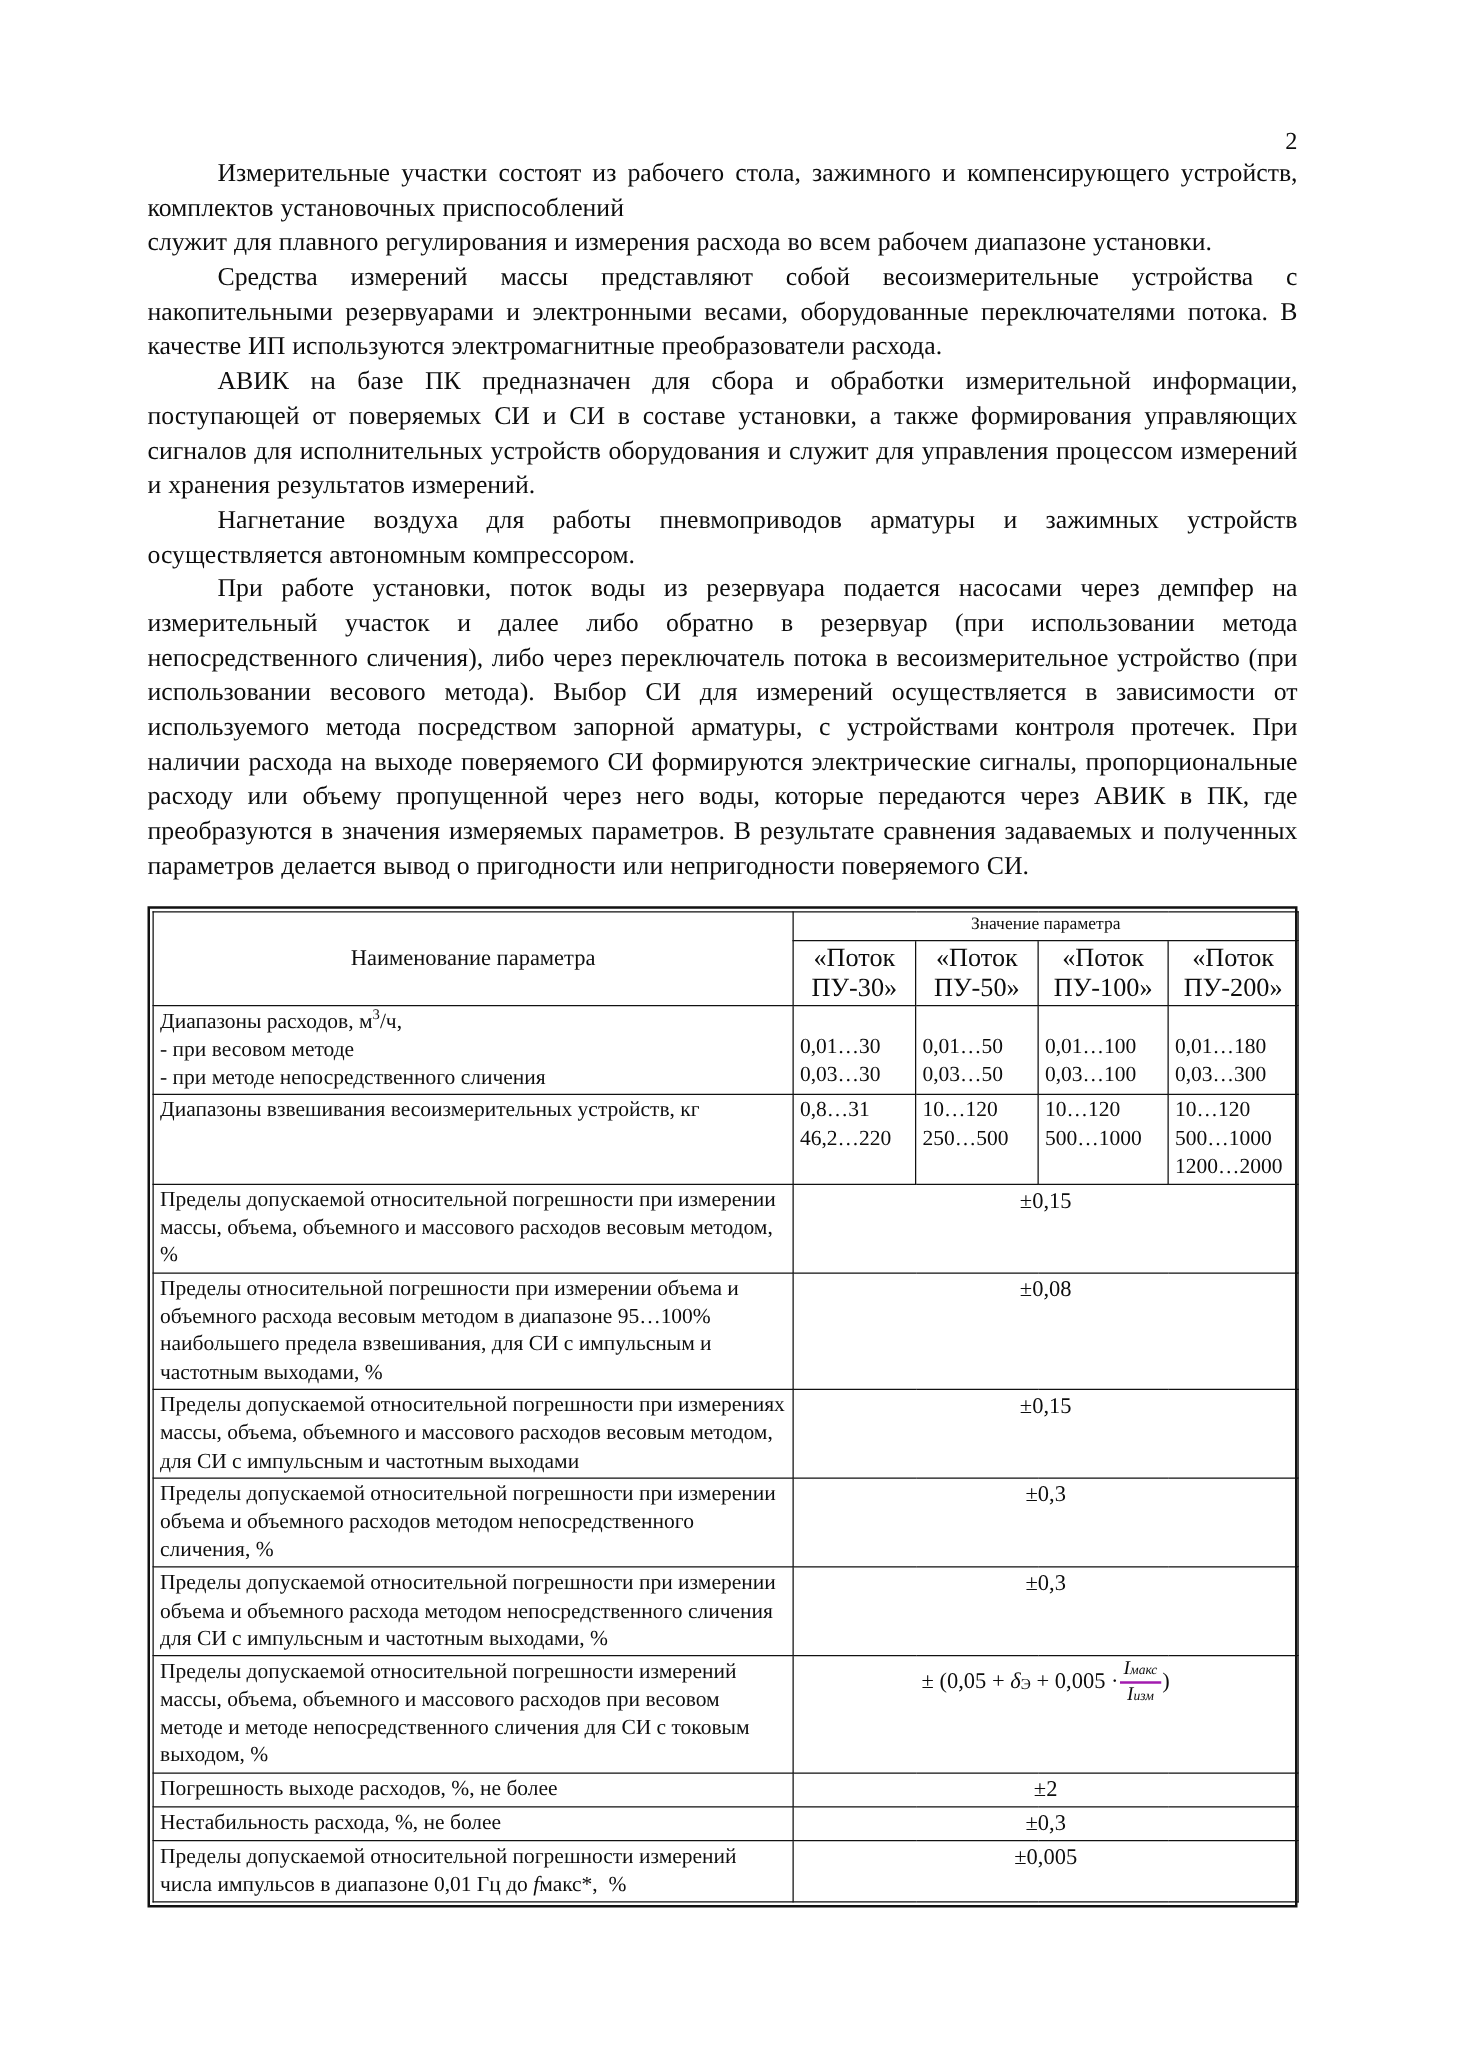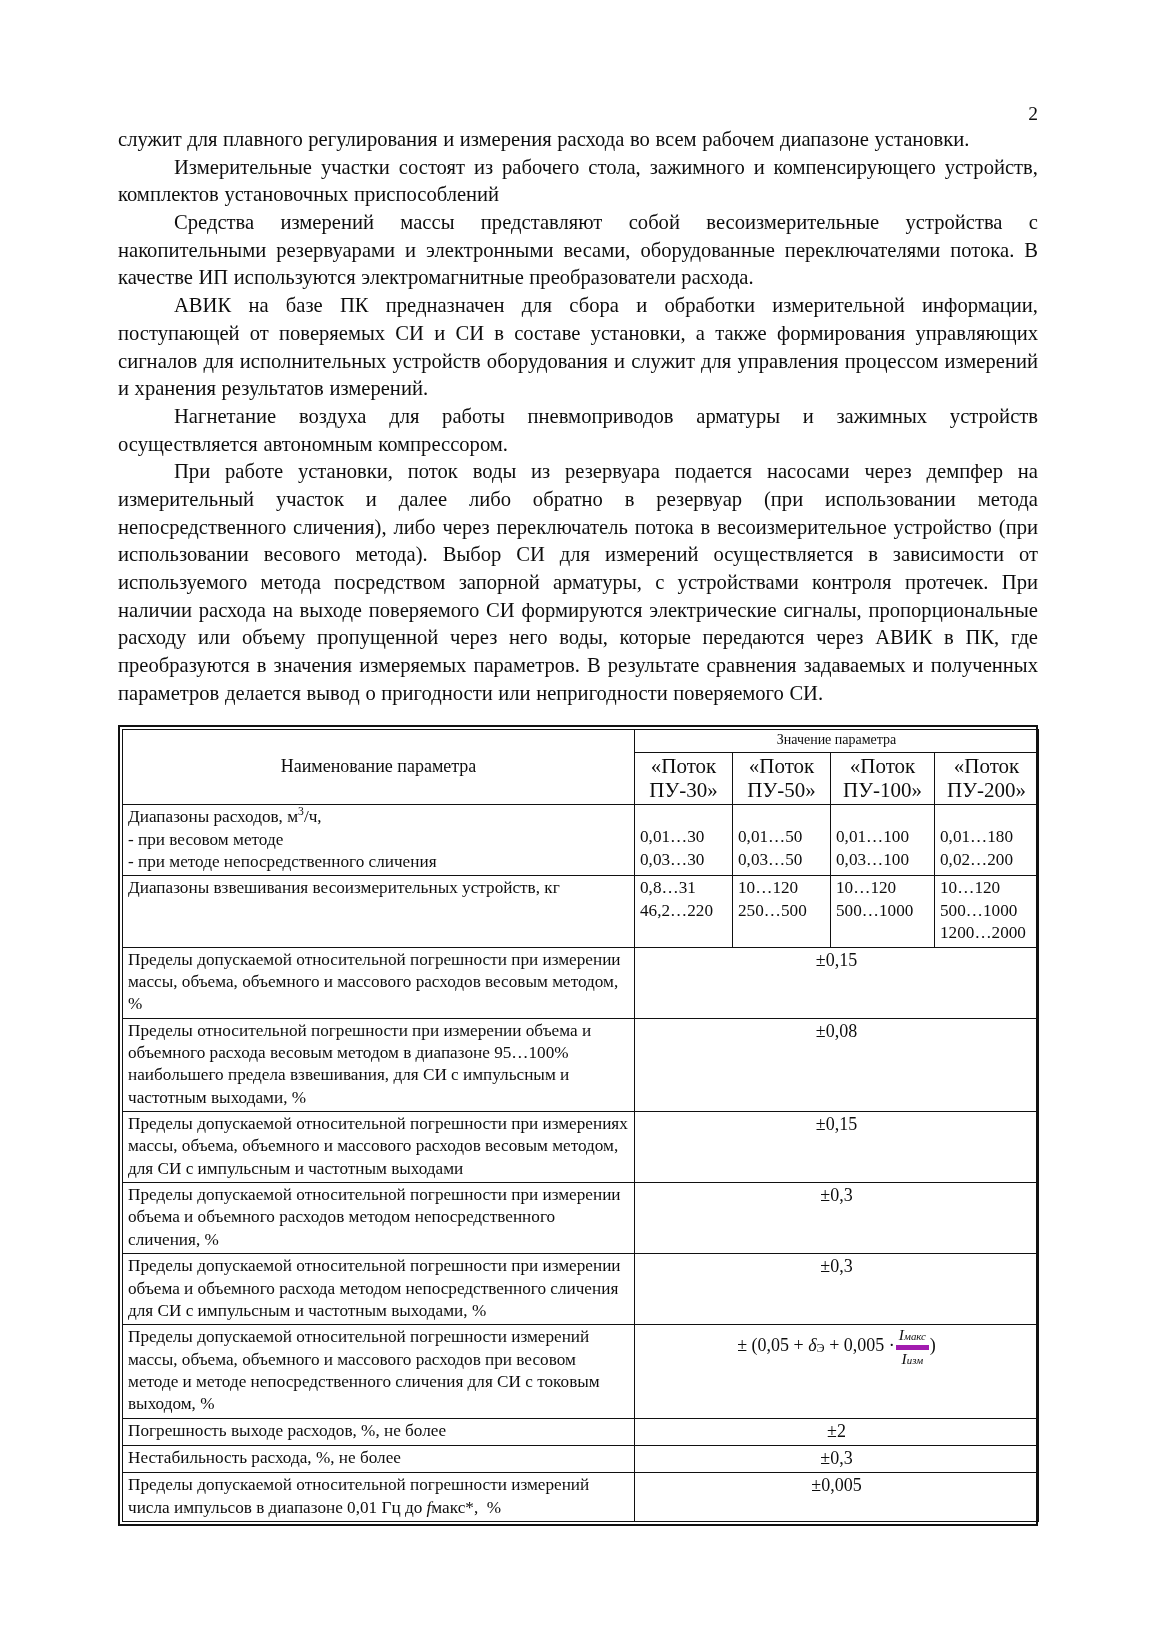--- a/index.html
+++ b/index.html
@@ -117,43 +117,43 @@
     align-items: center;
     vertical-align: middle;
     margin: 0 1px;
     position: relative;
     top: 1px;
   }
   .formula .frac .num {
     font-style: italic;
     font-size: 15.5px;
     padding: 0 3px 1px 3px;
-    border-bottom: 5px solid #a21caf;
+    border-bottom: 2px solid #a21caf;
     line-height: 1.05;
     text-align: center;
   }
   .formula .frac .den {
     font-style: italic;
     font-size: 15.5px;
     padding: 1px 3px 0 3px;
     line-height: 1.05;
   }
   .sub-up { font-size: 0.66em; vertical-align: baseline; position: relative; top: 3px; }
 </style>
 </head>
 <body>
 
 <div class="page">
   <div class="content">
 
     <div class="page-number">2</div>
 
     <div class="body-text">
+      <p class="para indent">Измерительные участки состоят из рабочего стола, зажимного и компенсирующего устройств, комплектов установочных приспособлений</p>
       <p class="para">служит для плавного регулирования и измерения расхода во всем рабочем диапазоне установки.</p>
-      <p class="para indent">Измерительные участки состоят из рабочего стола, зажимного и компенсирующего устройств, комплектов установочных приспособлений</p>
       <p class="para indent">Средства измерений массы представляют собой весоизмерительные устройства с накопительными резервуарами и электронными весами, оборудованные переключателями потока. В качестве ИП используются электромагнитные преобразователи расхода.</p>
       <p class="para indent">АВИК на базе ПК предназначен для сбора и обработки измерительной информации, поступающей от поверяемых СИ и СИ в составе установки, а также формирования управляющих сигналов для исполнительных устройств оборудования и служит для управления процессом измерений и хранения результатов измерений.</p>
       <p class="para indent">Нагнетание воздуха для работы пневмоприводов арматуры и зажимных устройств осуществляется автономным компрессором.</p>
       <p class="para indent">При работе установки, поток воды из резервуара подается насосами через демпфер на измерительный участок и далее либо обратно в резервуар (при использовании метода непосредственного сличения), либо через переключатель потока в весоизмерительное устройство (при использовании весового метода). Выбор СИ для измерений осуществляется в зависимости от используемого метода посредством запорной арматуры, с устройствами контроля протечек. При наличии расхода на выходе поверяемого СИ формируются электрические сигналы, пропорциональные расходу или объему пропущенной через него воды, которые передаются через АВИК в ПК, где преобразуются в значения измеряемых параметров.  В результате сравнения задаваемых и полученных параметров делается вывод о пригодности или непригодности поверяемого СИ.</p>
     </div>
 
 
     <div class="spec-table-wrap">
       <table class="spec">
         <colgroup>
@@ -183,21 +183,21 @@
 
           <tr>
             <td class="param">
               <div>Диапазоны расходов, м<span class="sup">3</span>/ч,</div>
               <div>- при весовом методе</div>
               <div>- при методе непосредственного сличения</div>
             </td>
             <td class="val-top"><div style="height:20px"></div><div>0,01…30</div><div>0,03…30</div></td>
             <td class="val-top"><div style="height:20px"></div><div>0,01…50</div><div>0,03…50</div></td>
             <td class="val-top"><div style="height:20px"></div><div>0,01…100</div><div>0,03…100</div></td>
-            <td class="val-top"><div style="height:20px"></div><div>0,01…180</div><div>0,02…200</div></td>
+            <td class="val-top"><div style="height:20px"></div><div>0,01…180</div><div>0,03…300</div></td>
           </tr>
 
           <tr>
             <td class="param">Диапазоны взвешивания весоизмерительных устройств, кг</td>
             <td class="val-top">0,8…31
 46,2…220</td>
             <td class="val-top">10…120
 250…500</td>
             <td class="val-top">10…120
 500…1000</td>

